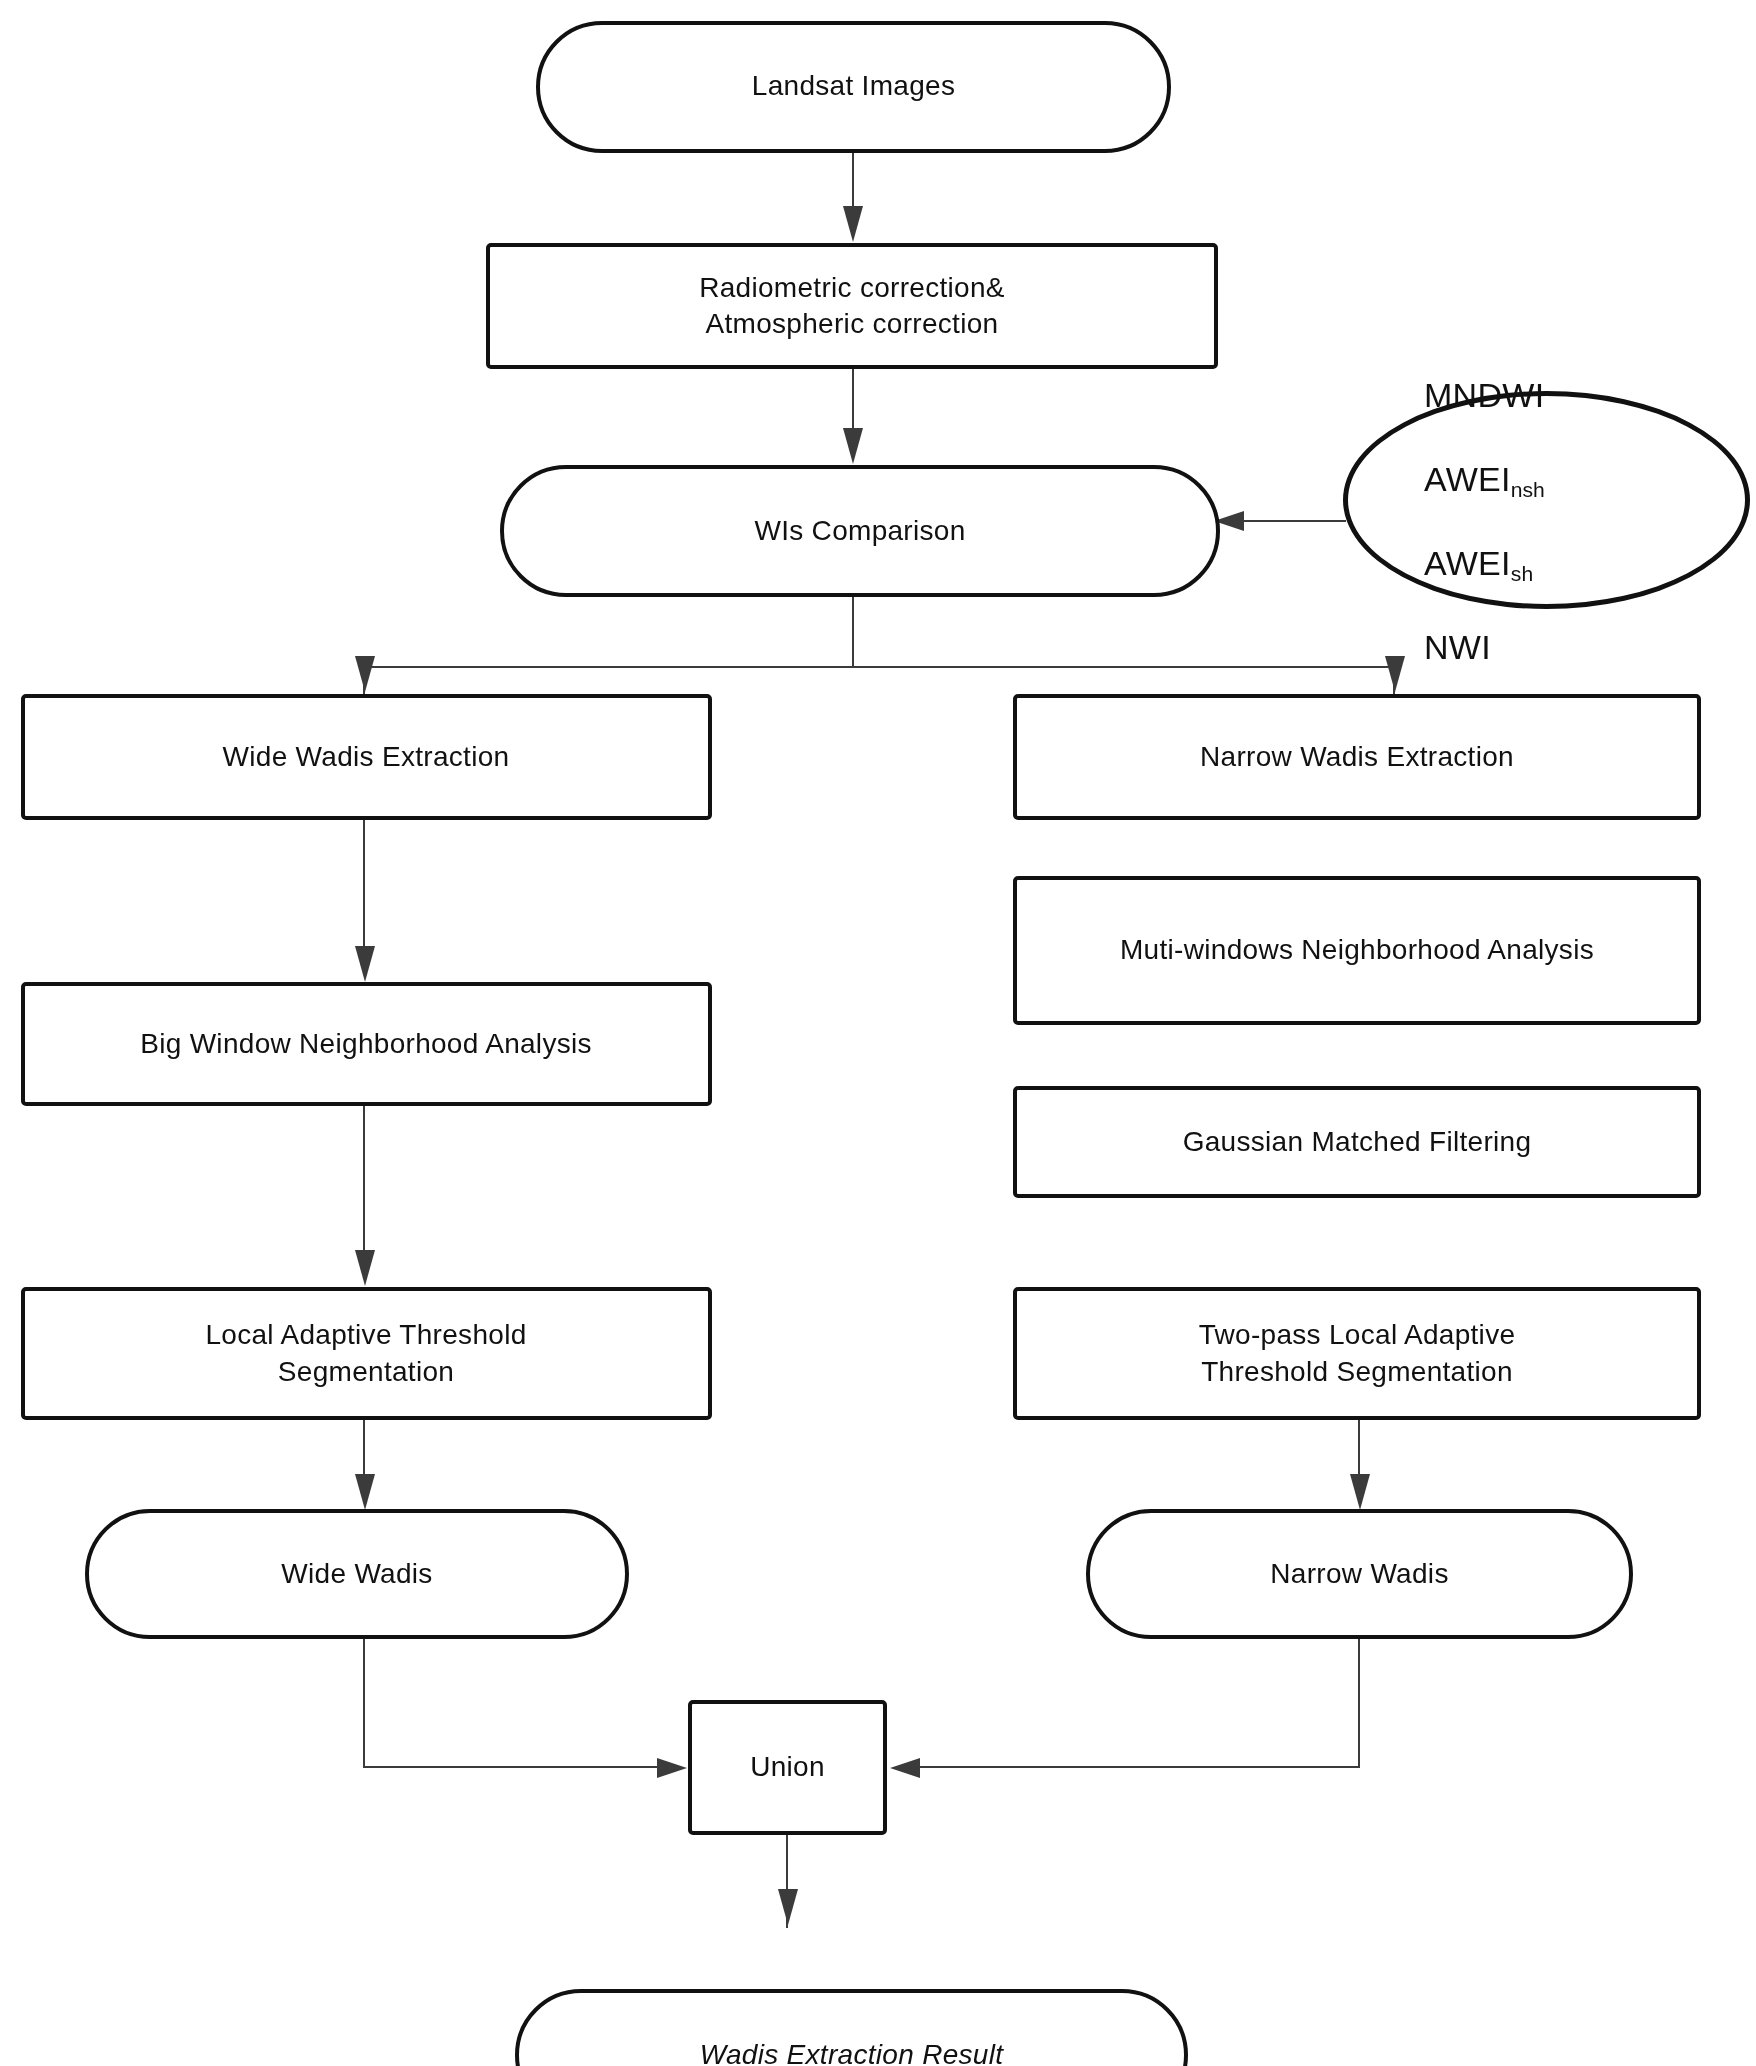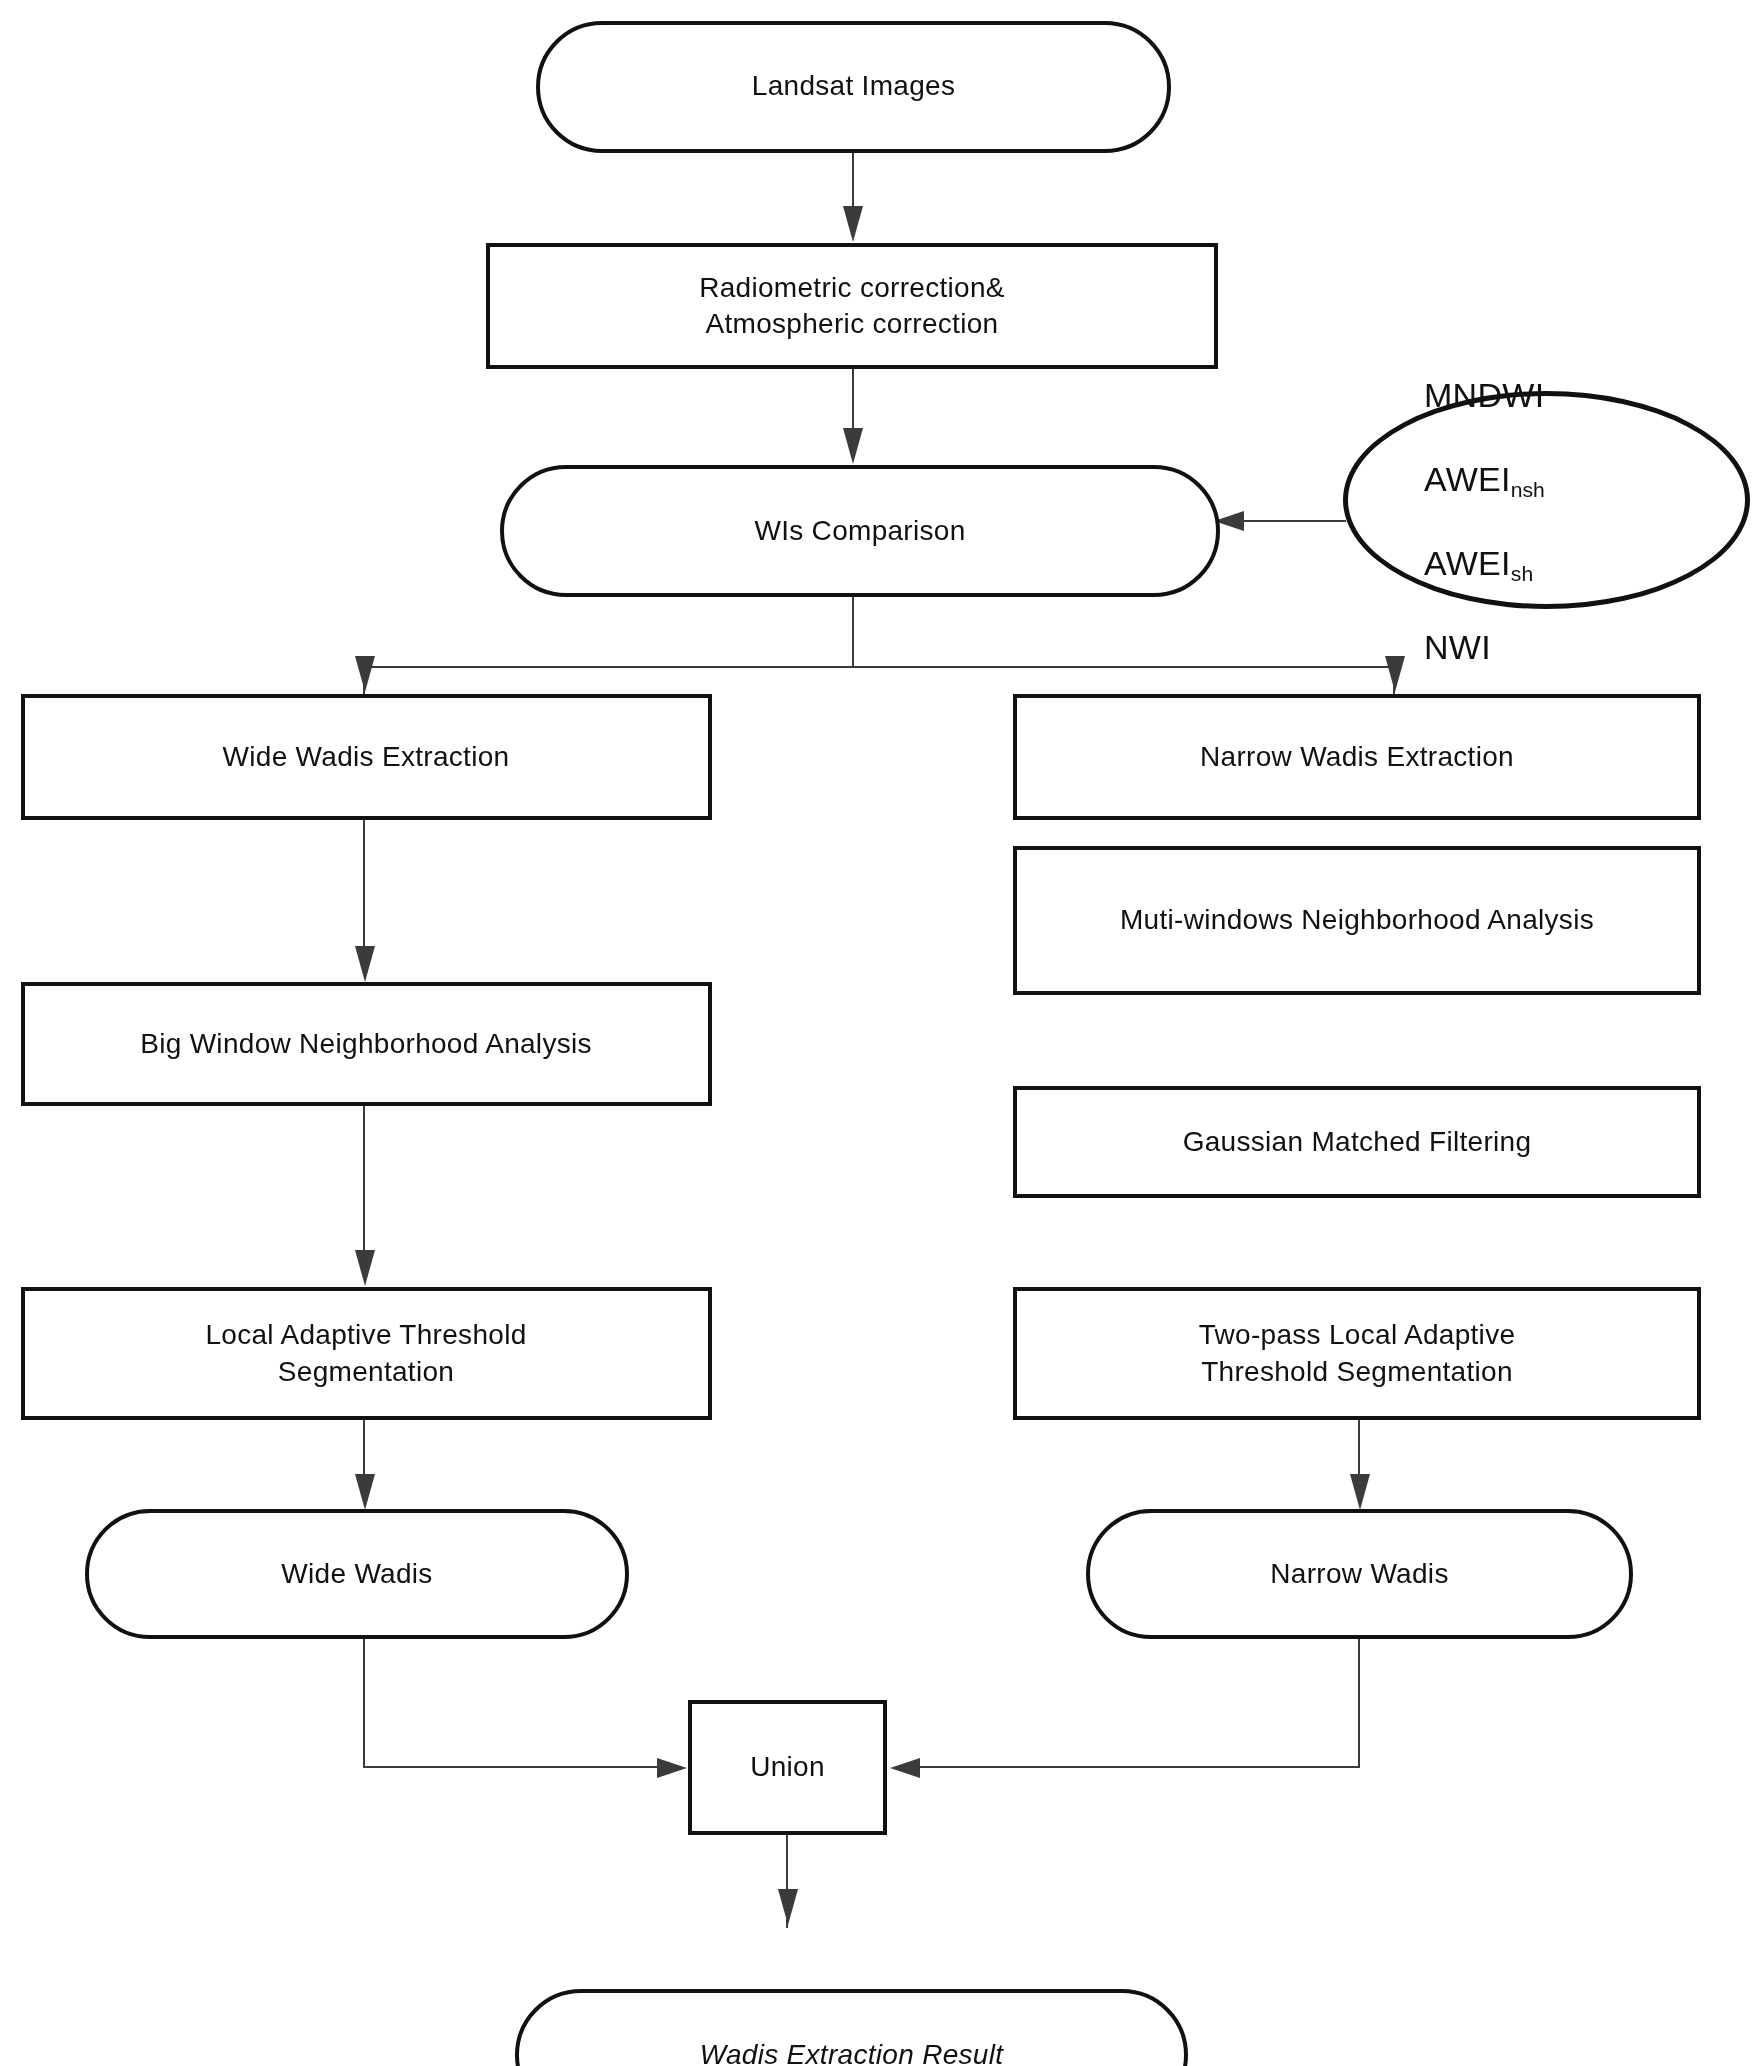--- a/index.html
+++ b/index.html
@@ -32,21 +32,21 @@
     font-size: 28px;
     line-height: 1.30;
     letter-spacing: 0.3px;
     z-index: 5;
   }
   .node .label {
     display: block;
     padding: 0 15px;
     white-space: pre-line;
   }
-  .rect   { border-radius: 0; }
+  .rect   { border-radius: 5px; }
   .stadium{ border-radius: 585px; }
   .ellipse{
     border-radius: 50% / 50%;
     border-width: 5.3px;
     justify-content: flex-start;
   }
   .ellipse .label {
     text-align: left;
     padding-left: 76px;
     line-height: 1.24;
@@ -158,21 +158,21 @@
   </div>
 
   <div class="node rect" style="left:20.5px; top:694px; width:691px; height:126px;text-align:right;">
     <span class="label">Wide Wadis Extraction</span>
   </div>
 
   <div class="node rect" style="left:1013px; top:694px; width:688px; height:126px;">
     <span class="label">Narrow Wadis Extraction</span>
   </div>
 
-  <div class="node rect" style="left:1013px; top:846px; width:688px; height:149px;">
+  <div class="node rect" style="left:1013px; top:876px; width:688px; height:149px;">
     <span class="label">Muti-windows Neighborhood Analysis</span>
   </div>
 
   <div class="node rect" style="left:20.5px; top:982px; width:691px; height:124px;">
     <span class="label">Big Window Neighborhood Analysis</span>
   </div>
 
   <div class="node rect" style="left:1013px; top:1086px; width:688px; height:112px;">
     <span class="label">Gaussian Matched Filtering</span>
   </div>

